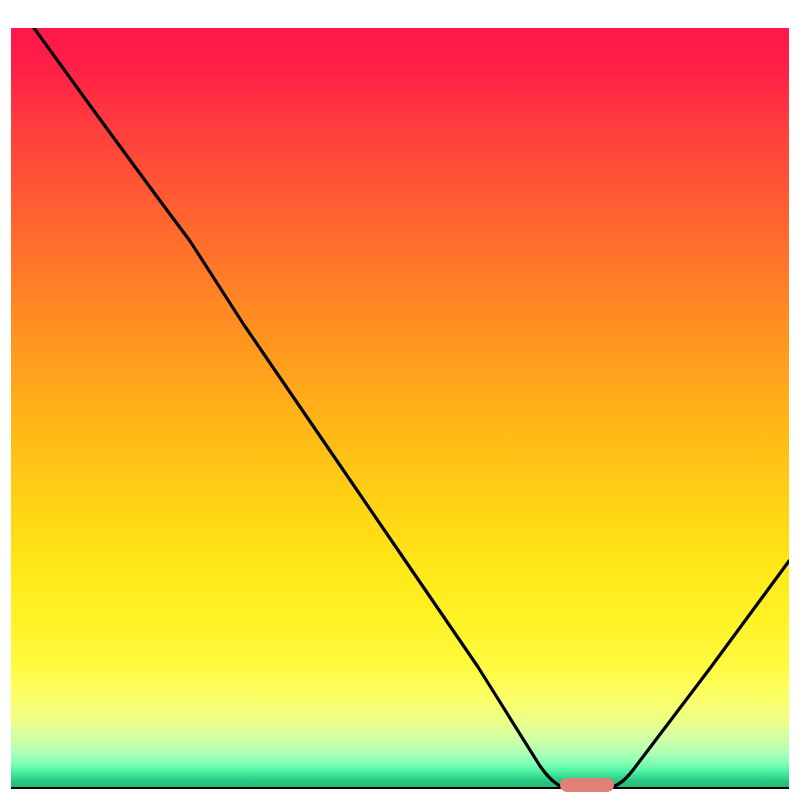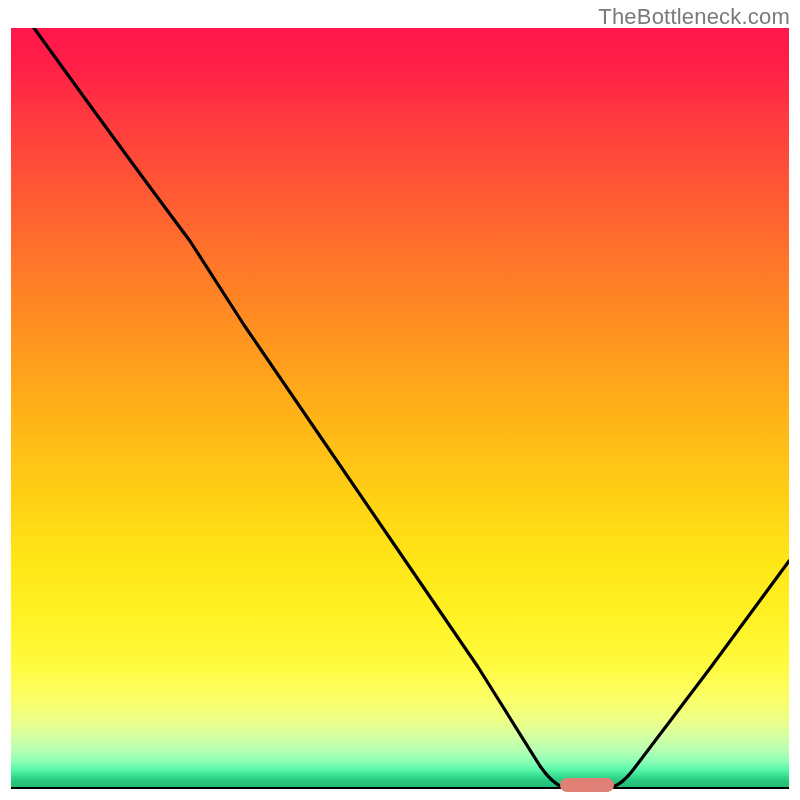--- a/index.html
+++ b/index.html
@@ -77,21 +77,20 @@
     background: #e18076;
   }
 </style>
 </head>
 <body>
 
 <div class="chart-container">
 
   <div class="gradient-bg"></div>
 
-  <div class="watermark">TheBottleneck.com</div>
 
   <svg class="curve" viewBox="0 0 778 761" preserveAspectRatio="none">
     <path d="M 23 0
              L 78 76
              Q 140 161 179 213
              L 233 297
              L 311 411
              L 389 525
              L 467 639
              L 529 738

